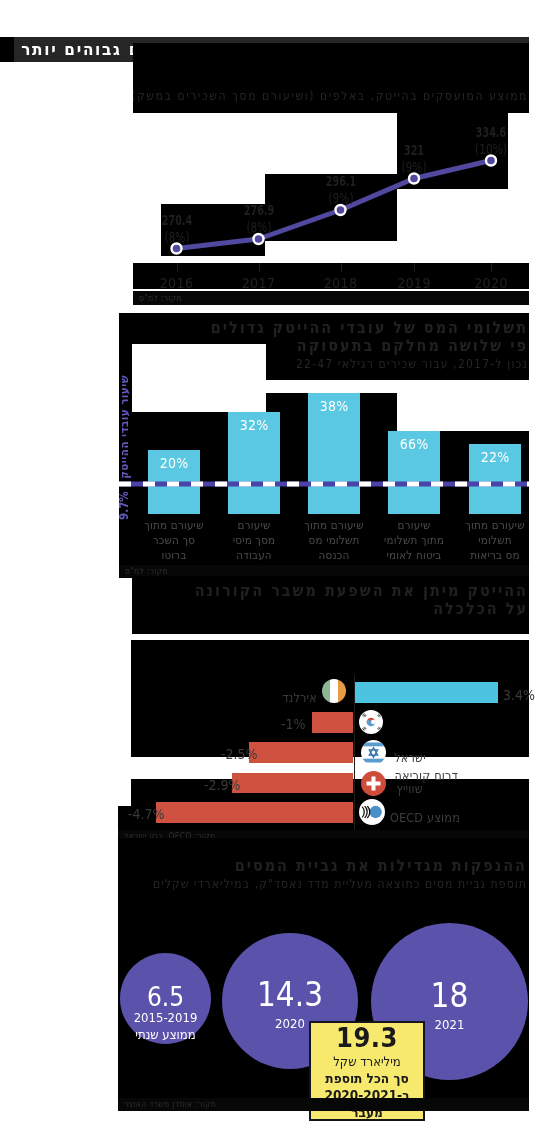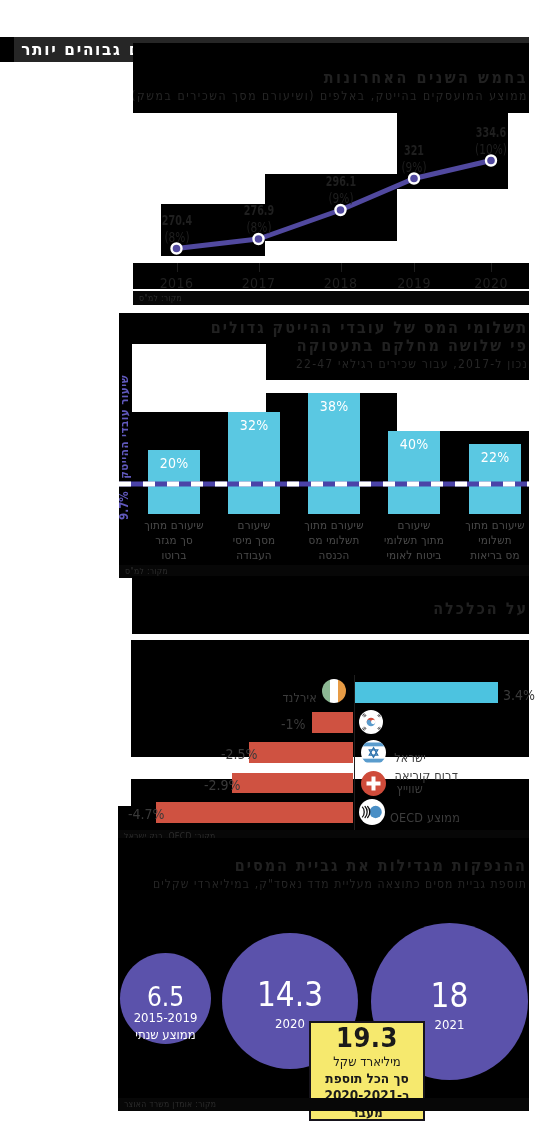--- a/index.html
+++ b/index.html
@@ -65,21 +65,20 @@
 <body>
 
 <div class="page">
 
   <div class="abs" id="titlebar">
     <div class="inner"></div>
     <div id="title-text">ההייטק מעסיק יותר ישראלים, שמשלמים מסים גבוהים יותר</div>
   </div>
 
   <div class="sec-head" id="s1h">
-    <div class="ttl" style="top:25px;right:1px;letter-spacing:2.5px;">בחמש השנים האחרונות</div>
     <div class="sub" style="top:46px;right:1px;letter-spacing:1.6px;">ממוצע המועסקים בהייטק, באלפים (ושיעורם מסך השכירים במשק)</div>
   </div>
 
   <div id="s1blocks">
     <div class="blk" style="left:161px;top:204px;width:104px;height:52px;"></div>
     <div class="blk" style="left:265px;top:174px;width:132px;height:67px;"></div>
     <div class="blk" style="left:397px;top:113px;width:111px;height:76px;"></div>
   </div>
 
   <svg class="abs" id="s1svg" width="550" height="300" style="left:0;top:0;">
@@ -137,39 +136,39 @@
     </div>
     <div class="blk" id="s2lstrip"></div>
     <div id="s2bars">
         <div class="blk" style="left: 0px; top: 99px; width: 278px; height: 154px;"></div>
         <div class="blk" style="left: 147px; top: 80px; width: 131px; height: 173px;"></div>
         <div class="blk" style="left: 278px; top: 118px; width: 132px; height: 135px;"></div>
         <div class="bar" style="left: 29px; top: 137px; width: 52px; height: 64px; background: rgb(90, 200, 226);"></div>
         <div class="barlab" style="left: 29px; top: 142px; width: 52px;">20%</div>
         <div class="barcat" style="left: 9px; top: 205px; width: 92px;">
           <div>שיעורם מתוך</div>
-          <div>סך מגזר</div>
+          <div>סך השכר</div>
           <div>ברוטו</div>
         </div>
         <div class="bar" style="left: 109px; top: 99px; width: 52px; height: 102px; background: rgb(90, 200, 226);"></div>
         <div class="barlab" style="left: 109px; top: 104px; width: 52px;">32%</div>
         <div class="barcat" style="left: 89px; top: 205px; width: 92px;">
           <div>שיעורם</div>
           <div>מסך מיסי</div>
           <div>העבודה</div>
         </div>
         <div class="bar" style="left: 189px; top: 80px; width: 52px; height: 121px; background: rgb(90, 200, 226);"></div>
         <div class="barlab" style="left: 189px; top: 85px; width: 52px;">38%</div>
         <div class="barcat" style="left: 169px; top: 205px; width: 92px;">
           <div>שיעורם מתוך</div>
           <div>תשלומי מס</div>
           <div>הכנסה</div>
         </div>
         <div class="bar" style="left: 269px; top: 118px; width: 52px; height: 83px; background: rgb(90, 200, 226);"></div>
-        <div class="barlab" style="left: 269px; top: 123px; width: 52px;">40%</div>
+        <div class="barlab" style="left: 269px; top: 123px; width: 52px;">66%</div>
         <div class="barcat" style="left: 249px; top: 205px; width: 92px;">
           <div>שיעורם</div>
           <div>מתוך תשלומי</div>
           <div>ביטוח לאומי</div>
         </div>
         <div class="bar" style="left: 350px; top: 131px; width: 52px; height: 70px; background: rgb(90, 200, 226);"></div>
         <div class="barlab" style="left: 350px; top: 136px; width: 52px;">22%</div>
         <div class="barcat" style="left: 330px; top: 205px; width: 92px;">
           <div>שיעורם מתוך</div>
           <div>תשלומי</div>
@@ -179,20 +178,21 @@
     <svg id="dashsvg" style="position: absolute; left: 0px; top: 168px; width: 410px; height: 6px;">
         <line x1="0" x2="410" y1="3" y2="3" stroke="#4b43a8" stroke-width="5"></line>
         <line x1="0" x2="410" y1="3" y2="3" stroke="#ffffff" stroke-width="5" stroke-dasharray="12 12"></line>
       </svg>
     <div id="ylab" style="left: -2px; top: 207px;"><span style="letter-spacing: 0px;">9.7%</span><span style="display: inline-block; width: 12.6px;"></span><span style="letter-spacing: 0.45px;">שיעור עובדי ההייטק</span></div>
   </div>
   <div class="srcbar" style="left:119px;top:565px;width:410px;height:13px;"></div>
   <div class="src" style="left:125px;top:566px;">מקור: למ"ס</div>
 
   <div class="sec-head abs" id="s3h">
+    <div class="ttl" style="top:5px;right:1px;letter-spacing:2.0px;">ההייטק מיתן את השפעת משבר הקורונה</div>
     <div class="ttl" style="top:23px;right:1px;letter-spacing:2.0px;">על הכלכלה</div>
   </div>
   <div class="abs" id="s3">
     <div class="sub" style="top:2px;right:1px;letter-spacing:0.9px;color:#272727;">שיעור הצמיחה בתוצר ב-2020 במדינות בהן מגזר ההייטק מהווה יותר</div>
     <div class="sub" style="top:18px;right:1px;letter-spacing:0.9px;color:#272727;">מ-10% מהתוצר</div>
   </div>
   <div id="s3bg">
       <div class="blk" style="left: 131px; top: 640px; width: 398px; height: 117px;"></div>
       <div class="blk" style="left: 131px; top: 779px; width: 398px; height: 27px;"></div>
       <div class="blk" style="left: 118px; top: 806px; width: 411px; height: 24px;"></div>

